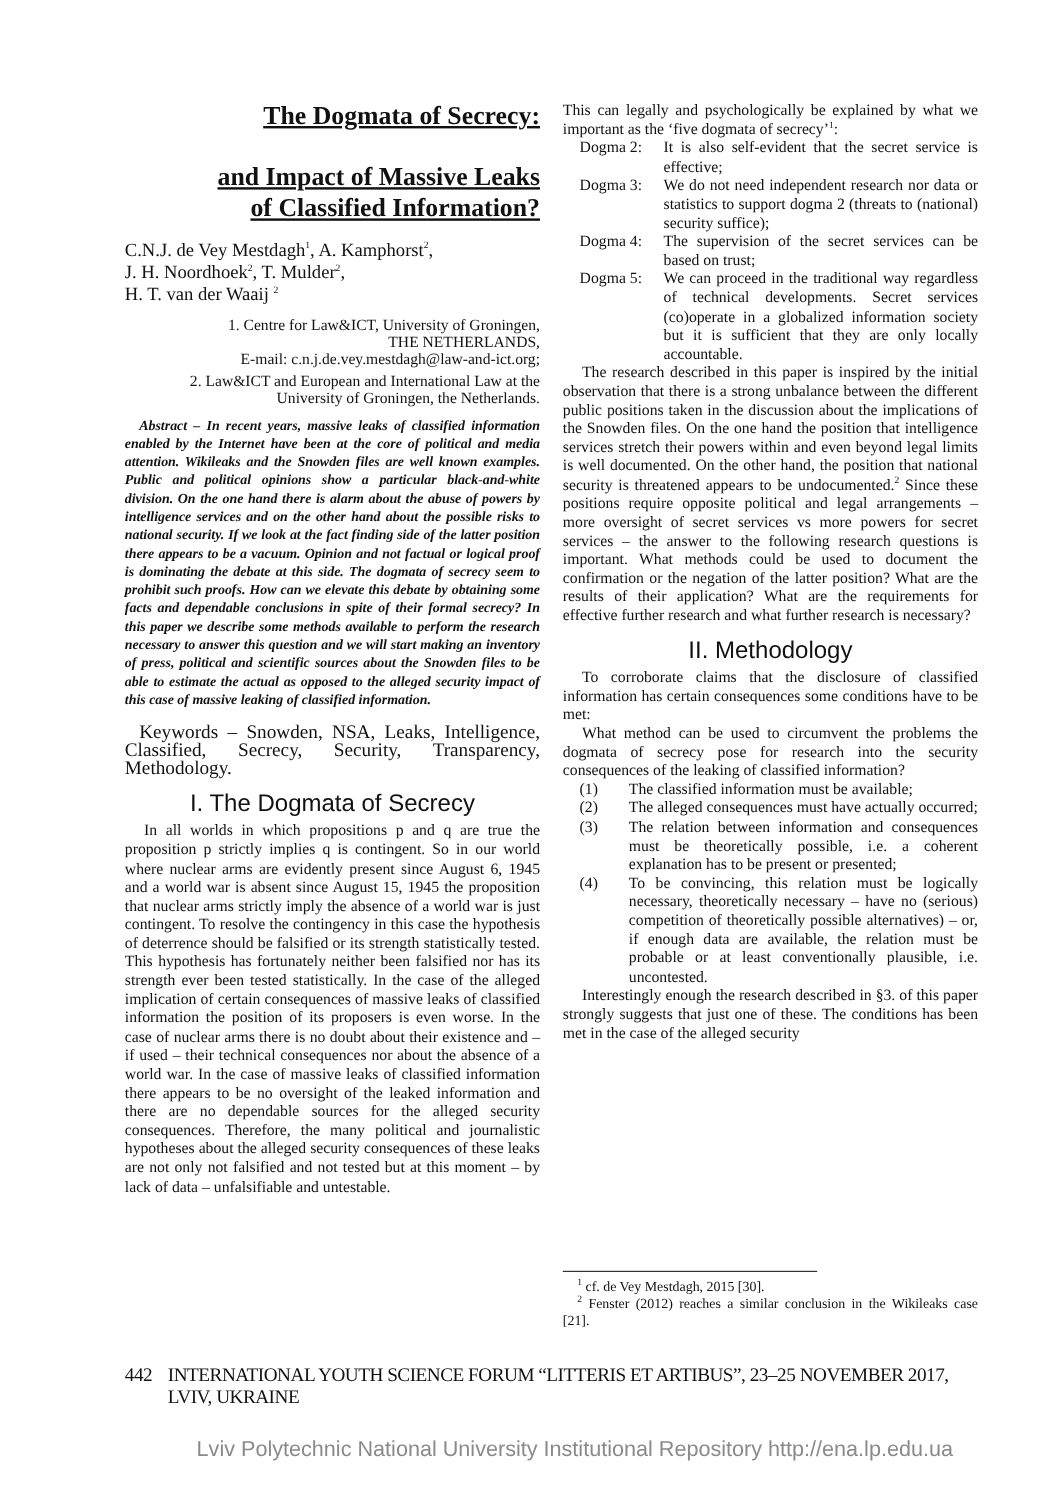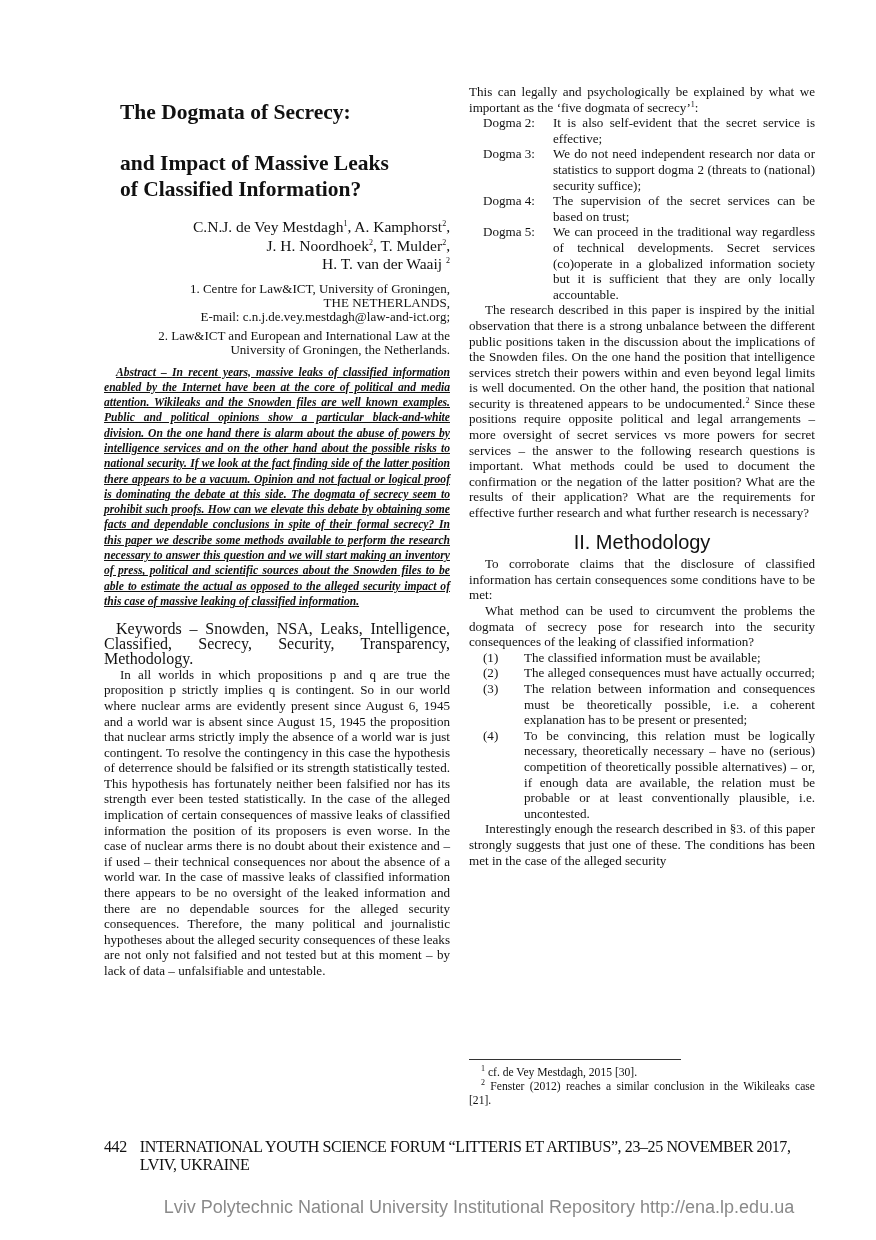--- a/index.html
+++ b/index.html
@@ -7,30 +7,30 @@
       width: 876px; height: 1240px; position: relative; overflow: hidden;
       font-family: "Liberation Serif", "DejaVu Serif", serif;
       color: #111111;
     }
     .col { position: absolute; width: 346px; font-size: 13.1px; line-height: 15.6px; }
     .col-left { left: 104px; top: 84px; }
     .col-right { left: 469px; top: 84px; }
 
     .title {
       font-weight: bold; font-size: 21.5px; line-height: 25.5px;
-      text-align: left; margin: 16px;
+      text-align: right; margin: 0; text-decoration: underline;
     }
-    .authors { text-align: right; font-size: 15.5px; line-height: 18.5px; margin-top: 2px; }
+    .authors { text-align: left; font-size: 15.5px; line-height: 18.5px; margin-top: 14px; }
     .affil { text-align: right; font-size: 13px; line-height: 14px; margin-top: 8px; }
     .affil p { margin: 0; }
     .affil .block { margin-bottom: 5px; }
 
     .abstract {
       font-style: italic; font-weight: bold; text-align: justify;
-      font-size: 11.6px; line-height: 15.3px; margin-top: 8px; text-indent: 12px; text-decoration: underline;
+      font-size: 11.6px; line-height: 15.3px; margin-top: 8px; text-indent: 12px;
     }
     .keywords { text-align: justify; font-size: 16px; line-height: 15.3px; text-indent: 12px; margin: 0; }
 
     .section-heading {
       font-family: "Liberation Sans", "DejaVu Sans", sans-serif;
       font-size: 20px; text-align: center; margin: 14px 0 6px 0; font-weight: normal;
     }
     .para { text-align: justify; text-indent: 16px; margin: 0; }
     .para.noindent { text-indent: 0; }
 
@@ -93,20 +93,21 @@
 
   <p class="abstract">
     <span>Abstract –</span>
     <span>In recent years, massive leaks of classified information enabled by the Internet have been at the core of political and media attention. Wikileaks and the Snowden files are well known examples. Public and political opinions show a particular black-and-white division. On the one hand there is alarm about the abuse of powers by intelligence services and on the other hand about the possible risks to national security. If we look at the fact finding side of the latter position there appears to be a vacuum. Opinion and not factual or logical proof is dominating the debate at this side. The dogmata of secrecy seem to prohibit such proofs. How can we elevate this debate by obtaining some facts and dependable conclusions in spite of their formal secrecy? In this paper we describe some methods available to perform the research necessary to answer this question and we will start making an inventory of press, political and scientific sources about the Snowden files to be able to estimate the actual as opposed to the alleged security impact of this case of massive leaking of classified information.</span>
   </p>
   <p class="keywords">
     <span>Keywords –</span>
     <span>Snowden, NSA, Leaks, Intelligence, Classified, Secrecy, Security, Transparency, Methodology.</span>
   </p>
 
+  <h2 class="section-heading">I. The Dogmata of Secrecy</h2>
   <p class="para">In all worlds in which propositions p and q are true the proposition p strictly implies q is contingent. So in our world where nuclear arms are evidently present since August 6, 1945 and a world war is absent since August 15, 1945 the proposition that nuclear arms strictly imply the absence of a world war is just contingent. To resolve the contingency in this case the hypothesis of deterrence should be falsified or its strength statistically tested. This hypothesis has fortunately neither been falsified nor has its strength ever been tested statistically. In the case of the alleged implication of certain consequences of massive leaks of classified information the position of its proposers is even worse. In the case of nuclear arms there is no doubt about their existence and – if used – their technical consequences nor about the absence of a world war. In the case of massive leaks of classified information there appears to be no oversight of the leaked information and there are no dependable sources for the alleged security consequences. Therefore, the many political and journalistic hypotheses about the alleged security consequences of these leaks are not only not falsified and not tested but at this moment – by lack of data – unfalsifiable and untestable.</p>
 </div>
 
 <div class="col col-right">
   <p class="para noindent"><span>This can legally and psychologically be explained by what we important as the ‘five dogmata of secrecy’</span><sup>1</sup><span>:</span></p>
 
   <ul class="dogma-list">
     <li class="dogma-item">
       <span class="dogma-label">Dogma 2:</span>
       <span class="dogma-text">It is also self-evident that the secret service is effective;</span>

